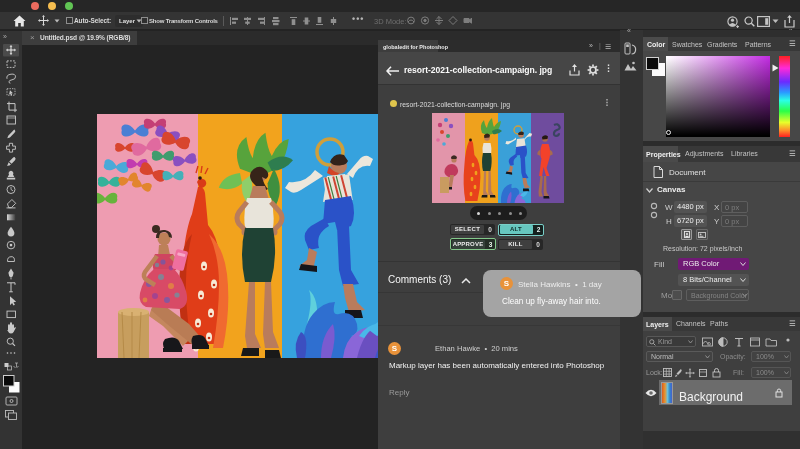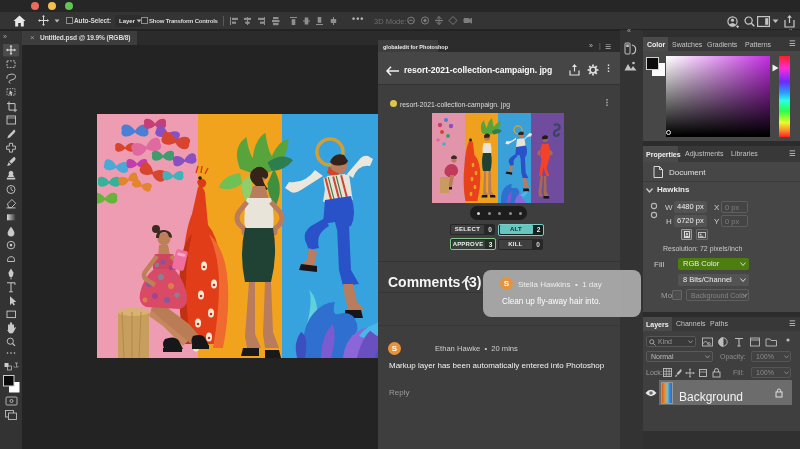--- a/index.html
+++ b/index.html
@@ -536,21 +536,21 @@
       <div class="abs" style="left:534px;top:225px;width:9px;height:9px;color:#eaf7f6;font-size:6.5px;text-align:center;line-height:9px;">2</div>
       <div class="abs" style="left:450px;top:238px;width:46px;height:12px;background:#242e26;border:1px solid #84c98b;border-radius:2px;"></div>
       <div class="abs" style="left:451.5px;top:239.5px;width:33px;height:9px;background:#35413a;border-radius:1px;color:#ececec;font-size:6px;text-align:center;line-height:9px;letter-spacing:0.2px;">APPROVE</div>
       <div class="abs" style="left:486px;top:239.5px;width:9px;height:9px;color:#eaf7ec;font-size:6.5px;text-align:center;line-height:9px;">3</div>
       <div class="abs" style="left:498px;top:238.5px;width:45px;height:11px;background:#272727;border-radius:2px;"></div>
       <div class="abs" style="left:499px;top:239.5px;width:33px;height:9px;background:#3f3f3f;border-radius:1px;color:#ececec;font-size:6px;text-align:center;line-height:9px;letter-spacing:0.3px;">KILL</div>
       <div class="abs" style="left:534px;top:239.5px;width:8px;height:9px;color:#dcdcdc;font-size:6.5px;text-align:center;line-height:9px;">0</div>
     </div>
 
     <div class="abs" style="left:378px;top:261px;width:242px;height:1px;background:#343434;"></div>
-    <div class="abs" style="left:388px;top:274px;font-size:14px;font-weight:bold;color:#f5f5f5;">Comments (3)</div>
+    <div class="abs" style="left:388px;top:274px;font-size:10px;font-weight:normal;color:#f5f5f5;">Comments (3)</div>
     <svg class="abs" style="left:461px;top:278px;" width="10" height="6" viewBox="0 0 10 6">
         <path d="M1,5 L5,1 L9,5" stroke="#e8e8e8" stroke-width="1.5" fill="none"></path>
       </svg>
     <div class="abs" style="left:378px;top:292px;width:242px;height:1px;background:#363636;"></div>
     <div class="abs" style="left:378px;top:325px;width:242px;height:1px;background:#373737;"></div>
 
     <div class="abs" style="left:388px;top:342px;width:13px;height:13px;border-radius:50%;background:#e8923a;color:#fff;font-size:8px;font-weight:bold;text-align:center;line-height:13px;">S</div>
     <div class="abs" style="left:406px;top:344px;font-size:7.6px;color:#cfcfcf;padding-left:29px;">Ethan Hawke&nbsp;&nbsp;•&nbsp;&nbsp;20 mins</div>
     <div class="abs" style="left:389px;top:361px;font-size:8px;color:#f2f2f2;">Markup layer has been automatically entered into Photoshop</div>
     <div class="abs" style="left:389px;top:388px;font-size:8px;color:#9a9a9a;">Reply</div>
@@ -602,21 +602,21 @@
     <div class="abs" style="left:643px;top:162px;width:157px;height:150px;background:#464646;"></div>
     <svg class="abs" style="left:653px;top:166px;" width="10" height="12" viewBox="0 0 10 12">
         <path d="M1,0.5 L6.5,0.5 L9.5,3.5 L9.5,11.5 L1,11.5 Z" fill="none" stroke="#d8d8d8" stroke-width="1"></path>
         <path d="M6.5,0.5 L6.5,3.5 L9.5,3.5" fill="none" stroke="#d8d8d8" stroke-width="1"></path>
       </svg>
     <div class="abs" style="left:669px;top:168px;font-size:8px;color:#e0e0e0;">Document</div>
     <div class="abs" style="left:643px;top:181px;width:157px;height:1px;background:#3a3a3a;"></div>
     <svg class="abs" style="left:646px;top:188px;" width="7" height="5" viewBox="0 0 7 5">
         <path d="M0.5,0.5 L3.5,4 L6.5,0.5" stroke="#cfcfcf" stroke-width="1.2" fill="none"></path>
       </svg>
-    <div class="abs" style="left:657px;top:185px;font-size:8px;font-weight:bold;color:#ececec;">Hawkins</div>
+    <div class="abs" style="left:657px;top:185px;font-size:8px;font-weight:bold;color:#ececec;">Canvas</div>
     
     <svg class="abs" style="left:650px;top:202px;" width="8" height="17" viewBox="0 0 8 17">
         <circle cx="4" cy="4" r="2.6" fill="none" stroke="#b8b8b8" stroke-width="1.1"></circle>
         <circle cx="4" cy="13" r="2.6" fill="none" stroke="#b8b8b8" stroke-width="1.1"></circle>
       </svg>
     <div class="abs" style="left:665px;top:203px;font-size:8px;color:#cfcfcf;">W</div>
     <div class="abs" style="left:674px;top:201px;width:33px;height:12px;background:#535353;border-radius:2px;color:#f0f0f0;font-size:7.5px;line-height:12px;padding-left:3px;">4480 px</div>
     <div class="abs" style="left:714px;top:203px;font-size:8px;color:#cfcfcf;">X</div>
     <div class="abs" style="left:721px;top:201px;width:27px;height:12px;background:#444444;border:1px solid #5e5e5e;border-radius:2px;color:#7e7e7e;font-size:7.5px;line-height:12px;padding-left:3px;">0 px</div>
     <div class="abs" style="left:666px;top:217px;font-size:8px;color:#cfcfcf;">H</div>
@@ -631,21 +631,21 @@
         <rect x="1.4" y="4.8" width="3.2" height="1.2" fill="#e8e8e8"></rect>
       </svg>
     <div class="abs" style="left:696px;top:229px;width:12px;height:11px;background:#494949;border:1px solid #6a6a6a;border-radius:1px;"></div>
     <svg class="abs" style="left:698px;top:231.5px;" width="8" height="6" viewBox="0 0 8 6">
         <rect x="0.5" y="0.5" width="7" height="5" fill="none" stroke="#c8c8c8" stroke-width="0.9"></rect>
         <circle cx="2.6" cy="2.4" r="0.9" fill="#c8c8c8"></circle>
         <rect x="1.4" y="3.8" width="4" height="1" fill="#c8c8c8"></rect>
       </svg>
     <div class="abs" style="left:663px;top:245px;font-size:7px;color:#cacaca;">Resolution: 72 pixels/inch</div>
     <div class="abs" style="left:654px;top:260px;font-size:8px;color:#cacaca;">Fill</div>
-    <div class="abs" style="left:678px;top:258px;width:71px;height:12px;background:#4d7c0f;border-radius:2px;color:#ececec;font-size:7.5px;line-height:12px;padding-left:5px;">RGB Color</div>
+    <div class="abs" style="left:678px;top:258px;width:71px;height:12px;background:#701a75;border-radius:2px;color:#ececec;font-size:7.5px;line-height:12px;padding-left:5px;">RGB Color</div>
     <svg class="abs" style="left:740px;top:262px;" width="6" height="4" viewBox="0 0 6 4">
         <path d="M0.5,0.5 L3,3.5 L5.5,0.5" stroke="#dcdcdc" stroke-width="1" fill="none"></path>
       </svg>
     <div class="abs" style="left:678px;top:274px;width:71px;height:12px;background:#535353;border-radius:2px;color:#ececec;font-size:7.5px;line-height:12px;padding-left:5px;">8 Bits/Channel</div>
     <svg class="abs" style="left:740px;top:278px;" width="6" height="4" viewBox="0 0 6 4">
         <path d="M0.5,0.5 L3,3.5 L5.5,0.5" stroke="#dcdcdc" stroke-width="1" fill="none"></path>
       </svg>
     <div class="abs" style="left:661px;top:291px;font-size:8px;color:#9c9c9c;">Mode</div>
     <div class="abs" style="left:672px;top:290px;width:10px;height:10px;background:#4d4d4d;border:1px solid #666;border-radius:1px;"></div>
     <div class="abs" style="left:686px;top:289px;width:63px;height:12px;background:#474747;border:1px solid #5e5e5e;border-radius:2px;color:#858585;font-size:7px;line-height:12px;padding-left:4px;">Background Color</div>

